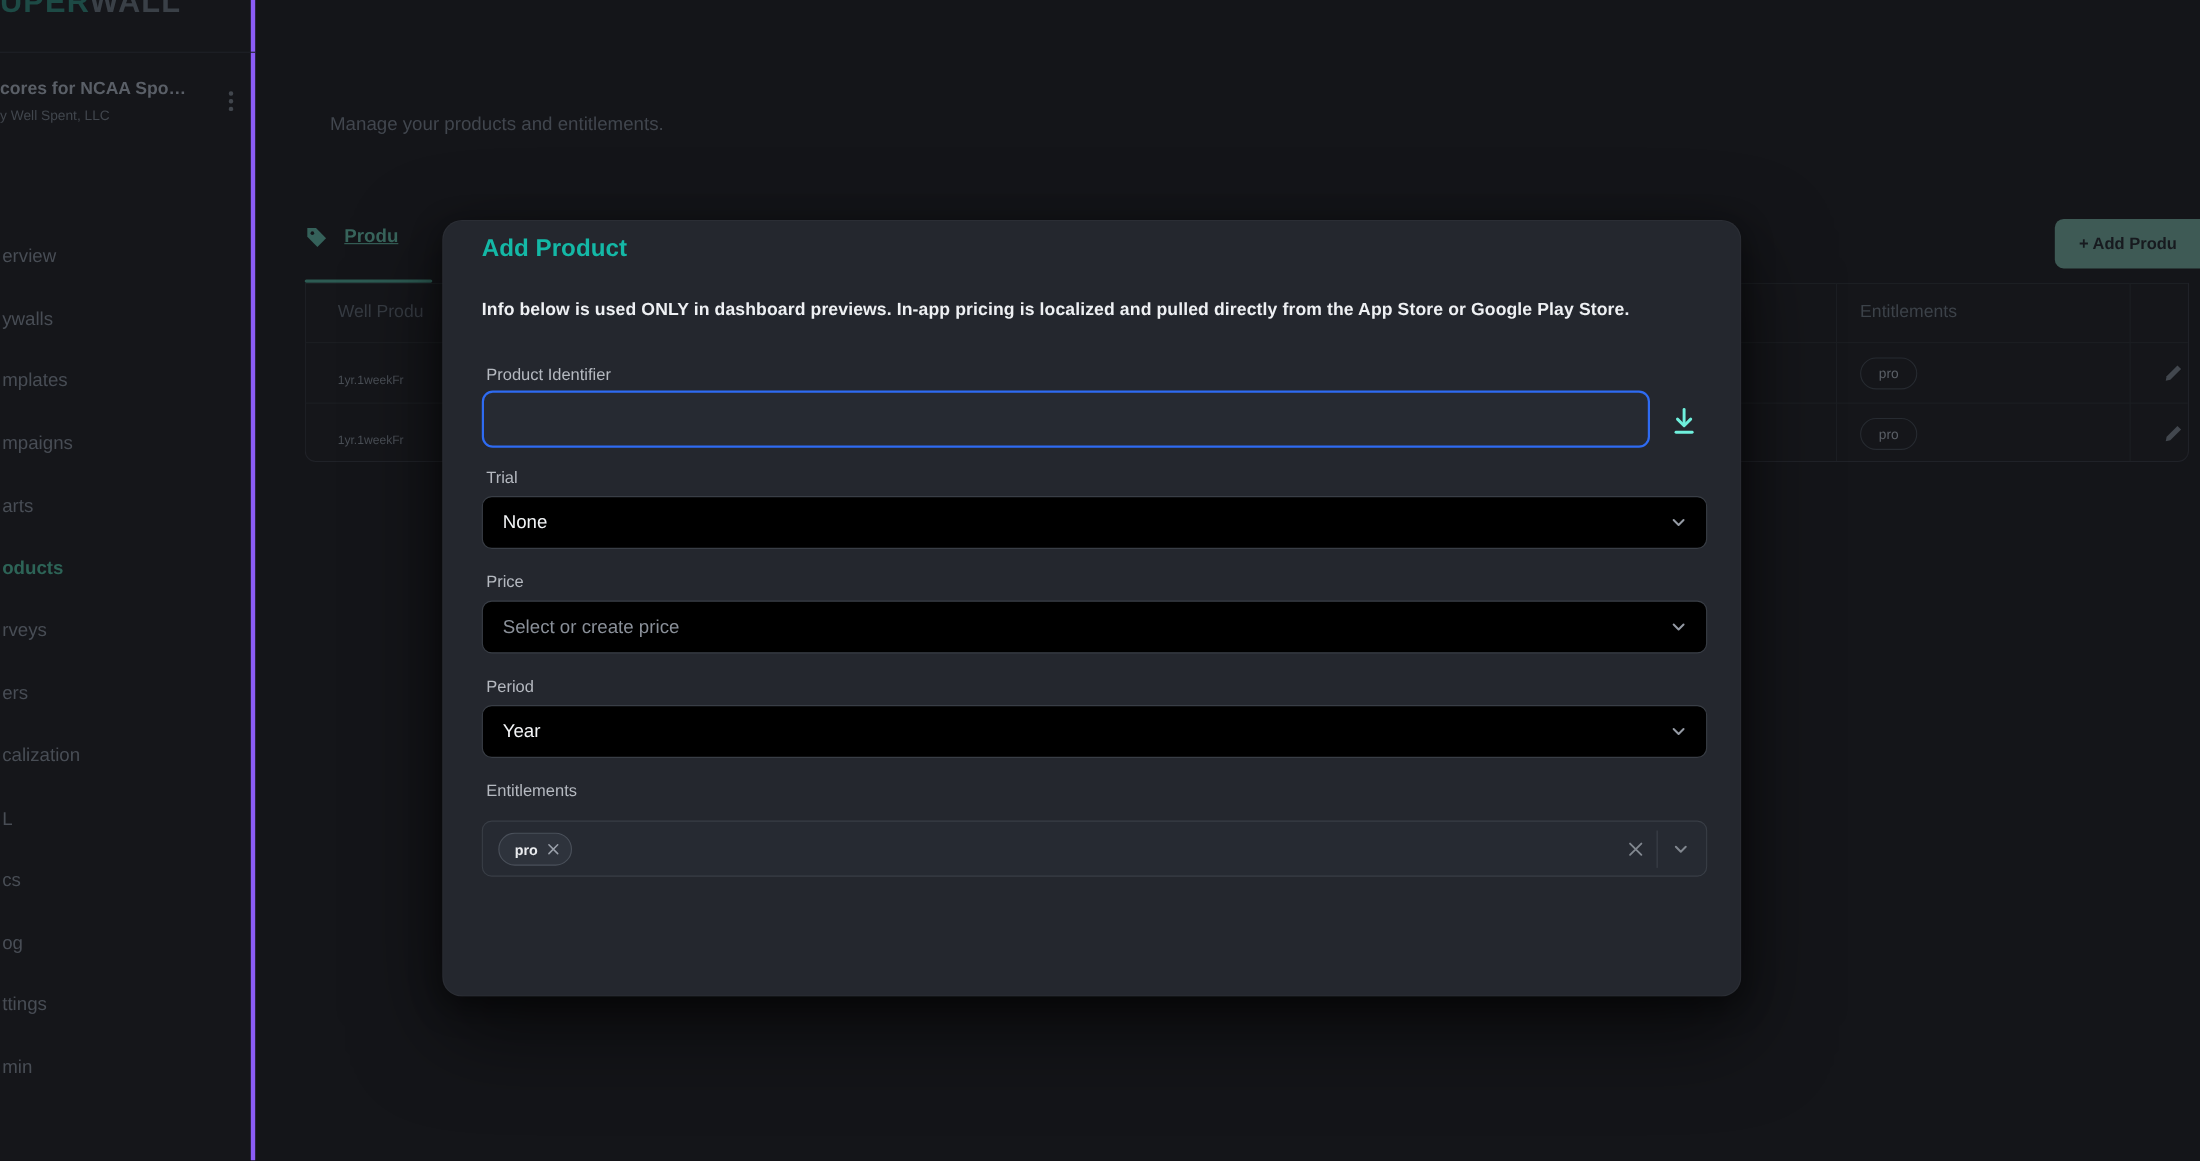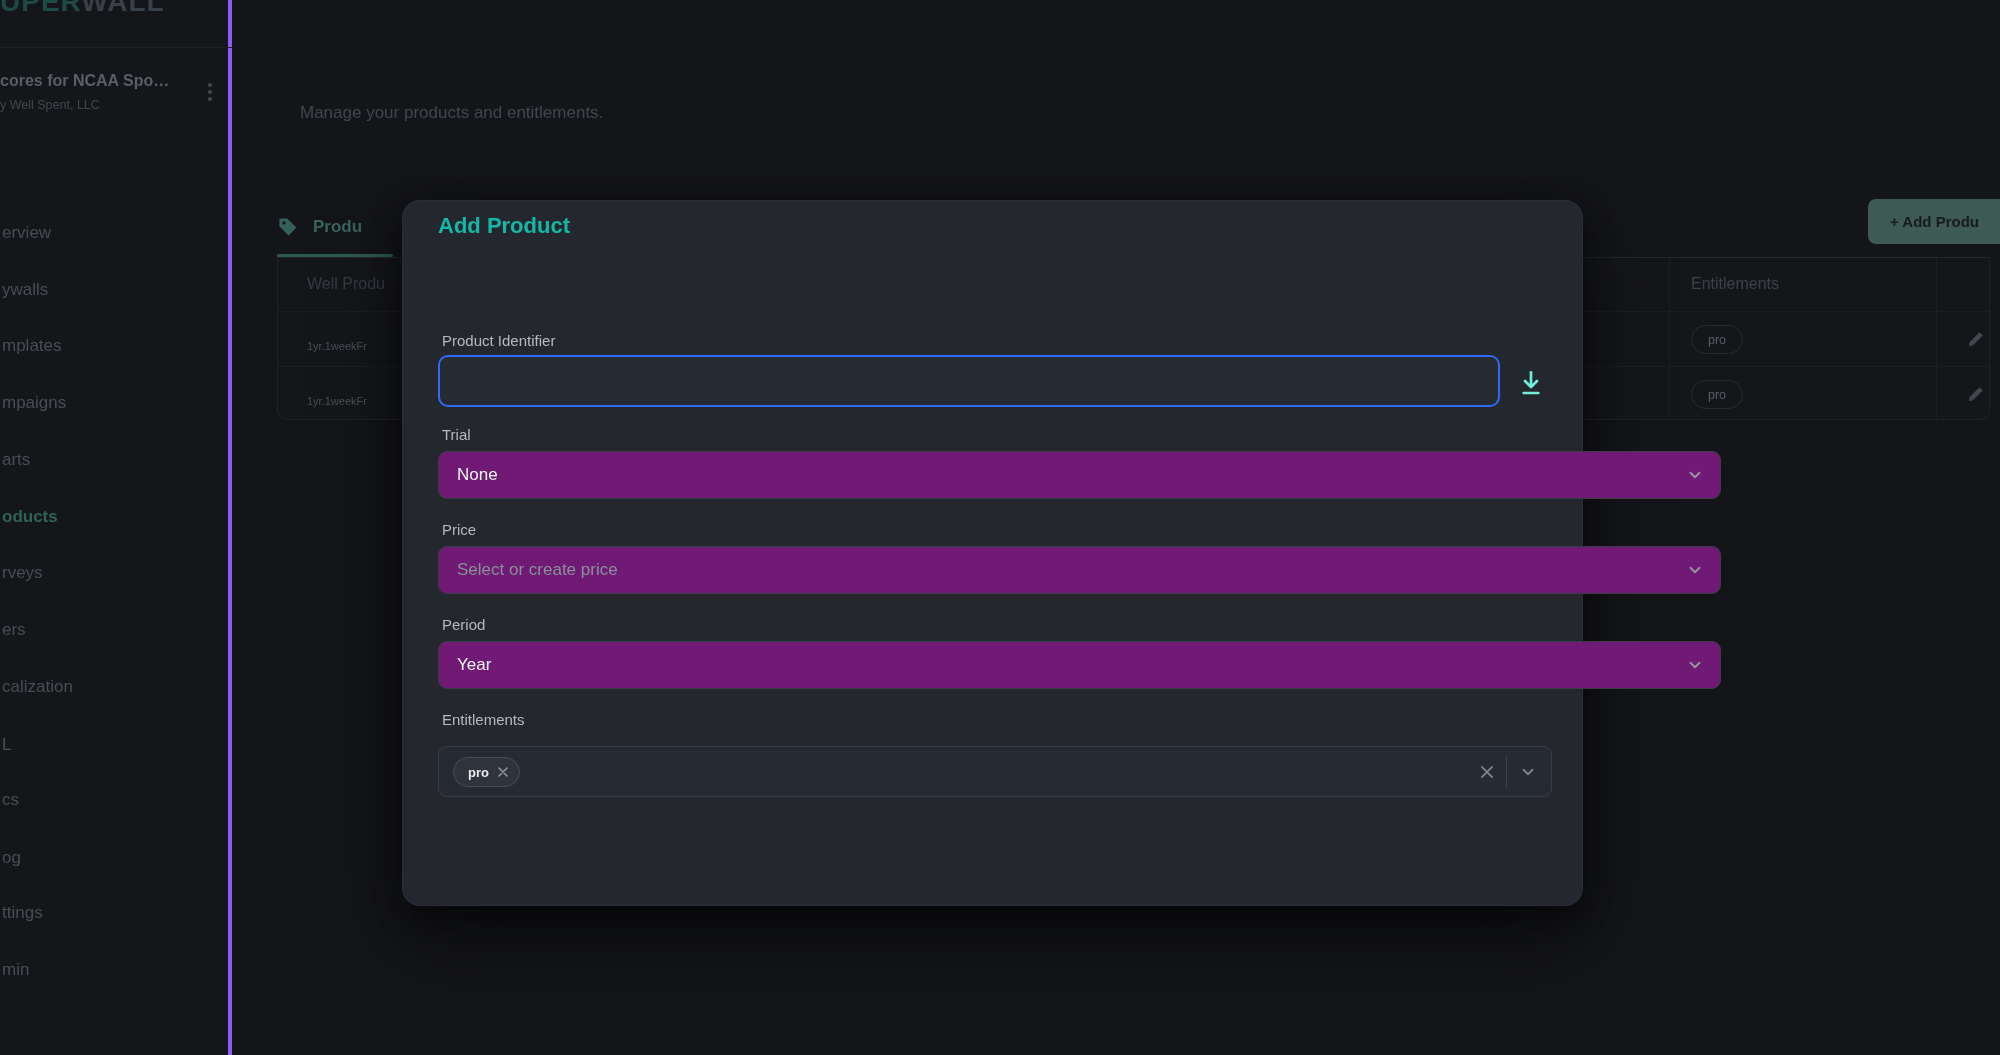--- a/index.html
+++ b/index.html
@@ -26,21 +26,21 @@
               color:#484d55; white-space:nowrap; cursor:pointer;margin-top:40px; }
   .nav-item.active { color:#2d6457; font-weight:600; }
 
   
   #main { position:absolute; left:233px; top:0; right:0; height:1055px; }
   .page-title { position:absolute; left:67px; top:48px; font-size:33px; font-weight:600;
                 color:#5a6069; letter-spacing:.3px; }
   .page-sub   { position:absolute; left:67px; top:103px; font-size:17px; color:#41464e; }
 
   .tab { position:absolute; left:44px; top:205px; height:44px; display:flex;
-         align-items:center; gap:14px; color:#38655c; font-size:17px; font-weight:600; }
+         gap:14px; color:#38655c; font-size:17px; font-weight:600;text-decoration:underline; }
   .tab-underline { position:absolute; left:44px; top:254px; width:116px; height:3px;
                    background:#2d5b53; border-radius:2px; }
 
   .add-btn { position:absolute; left:1635px; top:199px; width:200px; height:45px;
              background:#3e5a55; border:none; border-radius:8px; color:#171a1f;
              font-size:15px; font-weight:700; text-align:left; padding-left:22px;
              font-family:inherit; cursor:pointer; }
 
   .table-card { position:absolute; left:44px; top:257px; width:1713px; height:163px;
                 background:#15161a; border:1px solid #202228; border-radius:0 0 10px 10px;
@@ -61,21 +61,21 @@
            background:#24272e; border:1px solid rgba(255,255,255,0.035); border-radius:18px;
            box-shadow:0 30px 80px rgba(0,0,0,0.55), 0 8px 28px rgba(0,0,0,0.45); }
   .m-title { position:absolute; left:35px; top:12px; font-size:22px; font-weight:700; color:#14b8a6; }
   .m-desc  { position:absolute; left:35px; top:72px; font-size:16px; font-weight:600;
              color:#eef0f3; letter-spacing:.1px; white-space:nowrap; }
   .f-label { position:absolute; left:39px; font-size:15px; color:#b5b9c0; }
   .m-input { position:absolute; left:35px; top:154px; width:1062px; height:52px;
              background:#262a32; border:2px solid #2e6bf2; border-radius:10px;
              color:#f2f4f6; font-size:17px; padding:0 16px; outline:none; font-family:inherit; }
   .dl-icon { position:absolute; left:1112px; top:166px; width:32px; height:32px; cursor:pointer; }
-  .sel { position:absolute; left:35px; width:1283px; height:48px; background:#701a75;
+  .sel { position:absolute; left:35px; width:1114px; height:48px; background:#000000;
          border:1px solid #393e46; border-radius:9px; display:flex; align-items:center;
          padding:0 18px; cursor:pointer; }
   .sel .val { font-size:17px; color:#f3f5f7; font-weight:500; }
   .sel .ph  { font-size:17px; color:#8a9099; }
   .sel .chev { position:absolute; right:16px; top:50%; transform:translateY(-50%); display:flex; }
   .multi { position:absolute; left:35px; top:545px; width:1114px; height:51px;
            background:#262a32; border:1px solid #393e46; border-radius:9px; cursor:pointer; }
   .chip { position:absolute; left:14px; top:10px; height:30px; padding:0 10px 0 14px;
           background:#2e333c; border:1px solid #4a505a; border-radius:15px;
           display:flex; align-items:center; gap:8px; }
@@ -158,20 +158,21 @@
           <svg width="20" height="20" viewBox="0 0 24 24">
               <path d="M16.2 3.8l4 4L8.4 19.6l-5 1 1-5z" fill="#42474e"></path>
             </svg>
         </div>
       </div>
     </div>
   </div>
 
   <div id="modal">
     <div class="m-title">Add Product</div>
+    <div class="m-desc">Info below is used ONLY in dashboard previews. In-app pricing is localized and pulled directly from the App Store or Google Play Store.</div>
 
     <div class="f-label" style="top:131px">Product Identifier</div>
     <input class="m-input" value="" style="">
     <div class="dl-icon">
       <svg width="32" height="32" viewBox="0 0 24 24" fill="none" stroke="#6fefdc" stroke-width="2" stroke-linecap="round" stroke-linejoin="round">
         <path d="M12 4v10"></path>
           <path d="M7.5 10.5L12 15l4.5-4.5"></path>
           <path d="M6.5 19.5h11"></path>
       </svg>
     </div>

